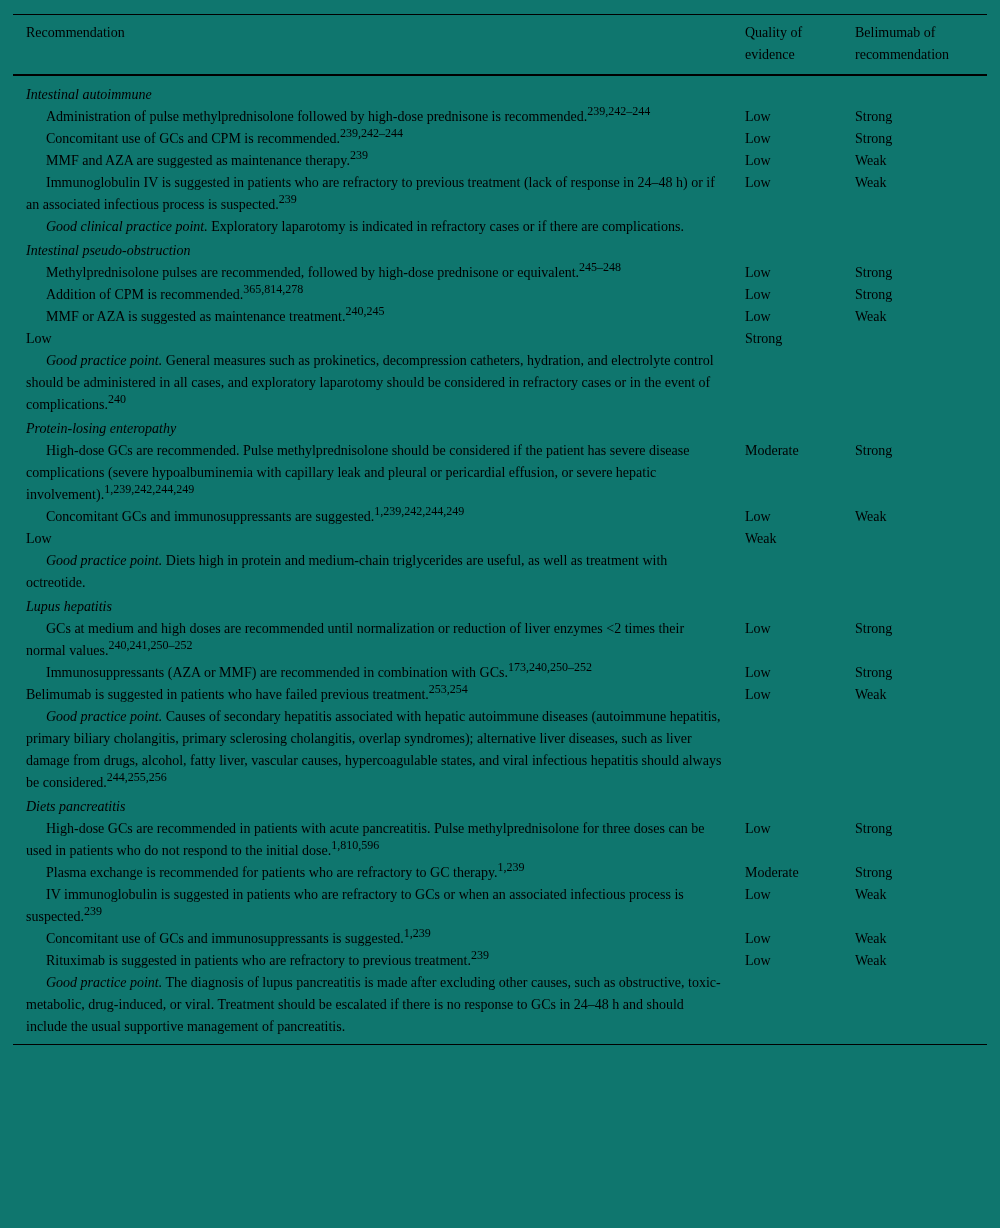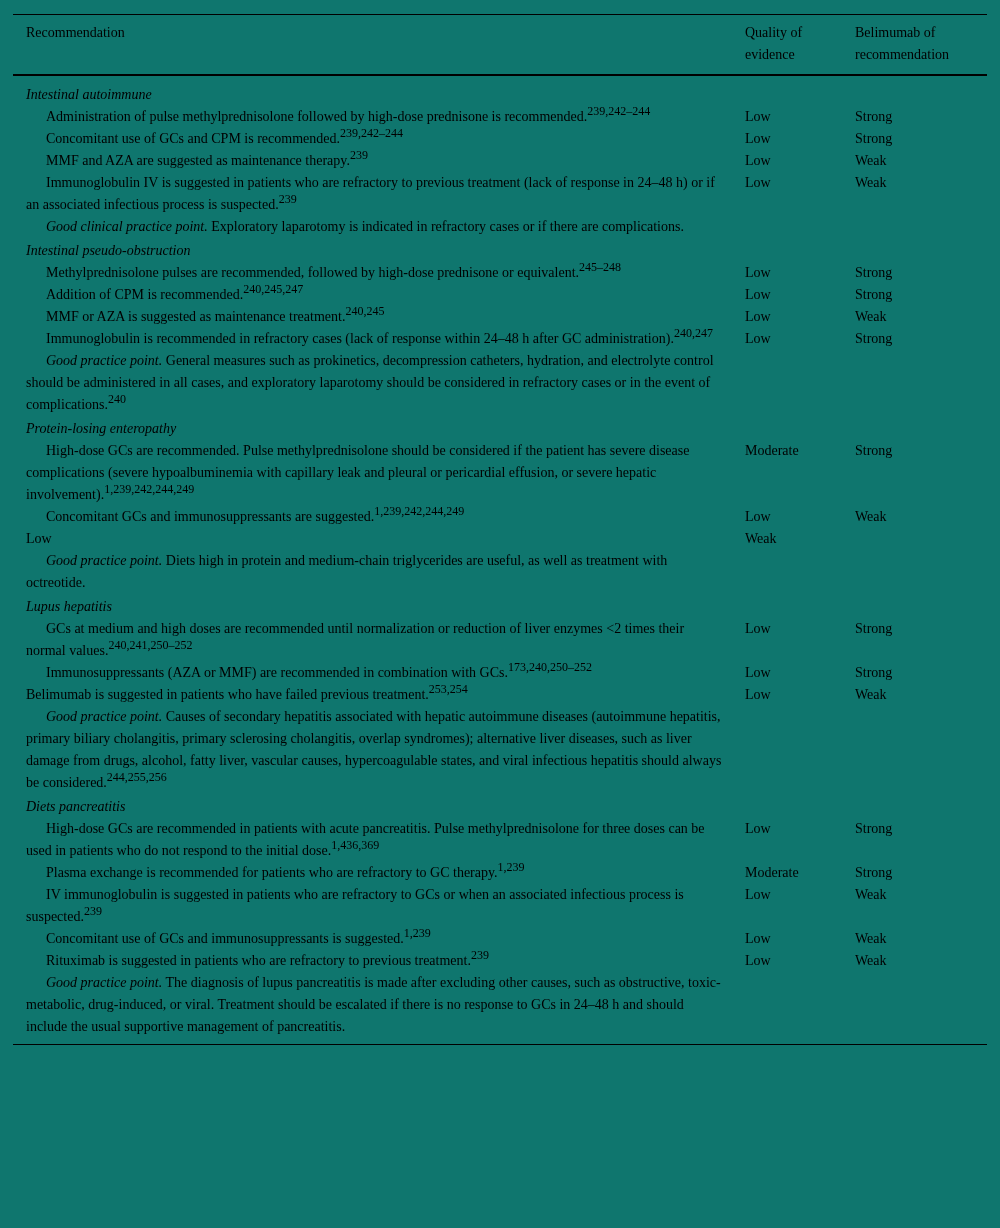--- a/index.html
+++ b/index.html
@@ -93,31 +93,30 @@
         <div class="cell qual"></div>
         <div class="cell str"></div>
       </div>
       <div class="section-title">Intestinal pseudo-obstruction</div>
       <div class="grid-row trow">
         <div class="cell rec">Methylprednisolone pulses are recommended, followed by high-dose prednisone or equivalent.<sup>245–248</sup></div>
         <div class="cell qual">Low</div>
         <div class="cell str">Strong</div>
       </div>
       <div class="grid-row trow">
-        <div class="cell rec">Addition of CPM is recommended.<sup>240,245,247</sup></div>
+        <div class="cell rec">Addition of CPM is recommended.<sup>365,814,278</sup></div>
         <div class="cell qual">Low</div>
         <div class="cell str">Strong</div>
       </div>
       <div class="grid-row trow">
         <div class="cell rec">MMF or AZA is suggested as maintenance treatment.<sup>240,245</sup></div>
         <div class="cell qual">Low</div>
         <div class="cell str">Weak</div>
       </div>
       <div class="grid-row trow">
-        <div class="cell rec">Immunoglobulin is recommended in refractory cases (lack of response within 24–48 h after GC administration).<sup>240,247</sup></div>
         <div class="cell qual">Low</div>
         <div class="cell str">Strong</div>
       </div>
       <div class="grid-row trow">
         <div class="cell rec"><i>Good practice point.</i> General measures such as prokinetics, decompression catheters, hydration, and electrolyte control should be administered in all cases, and exploratory laparotomy should be considered in refractory cases or in the event of complications.<sup>240</sup></div>
         <div class="cell qual"></div>
         <div class="cell str"></div>
       </div>
       <div class="section-title">Protein-losing enteropathy</div>
       <div class="grid-row trow">
@@ -155,21 +154,21 @@
         <div class="cell qual">Low</div>
         <div class="cell str">Weak</div>
       </div>
       <div class="grid-row trow">
         <div class="cell rec"><i>Good practice point.</i> Causes of secondary hepatitis associated with hepatic autoimmune diseases (autoimmune hepatitis, primary biliary cholangitis, primary sclerosing cholangitis, overlap syndromes); alternative liver diseases, such as liver damage from drugs, alcohol, fatty liver, vascular causes, hypercoagulable states, and viral infectious hepatitis should always be considered.<sup>244,255,256</sup></div>
         <div class="cell qual"></div>
         <div class="cell str"></div>
       </div>
       <div class="section-title">Diets pancreatitis</div>
       <div class="grid-row trow">
-        <div class="cell rec">High-dose GCs are recommended in patients with acute pancreatitis. Pulse methylprednisolone for three doses can be used in patients who do not respond to the initial dose.<sup>1,436,369</sup></div>
+        <div class="cell rec">High-dose GCs are recommended in patients with acute pancreatitis. Pulse methylprednisolone for three doses can be used in patients who do not respond to the initial dose.<sup>1,810,596</sup></div>
         <div class="cell qual">Low</div>
         <div class="cell str">Strong</div>
       </div>
       <div class="grid-row trow">
         <div class="cell rec">Plasma exchange is recommended for patients who are refractory to GC therapy.<sup>1,239</sup></div>
         <div class="cell qual">Moderate</div>
         <div class="cell str">Strong</div>
       </div>
       <div class="grid-row trow">
         <div class="cell rec">IV immunoglobulin is suggested in patients who are refractory to GCs or when an associated infectious process is suspected.<sup>239</sup></div>

